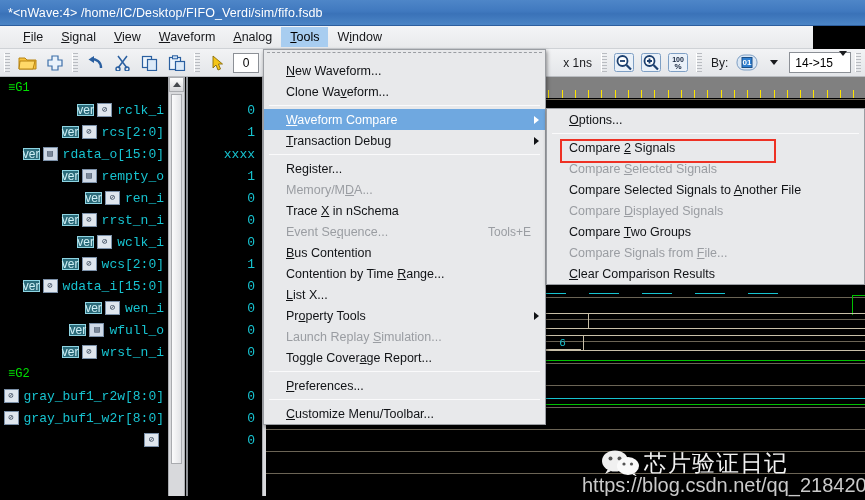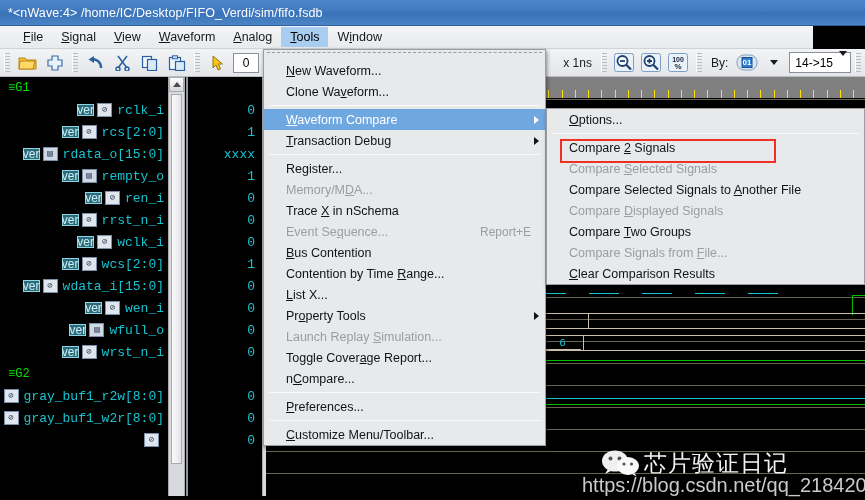--- a/index.html
+++ b/index.html
@@ -593,43 +593,40 @@
       <span>Re<u>g</u>ister...</span>
     </div>
     <div class="mi dis">
       <span>Memory/M<u>D</u>A...</span>
     </div>
     <div class="mi">
       <span>Trace <u>X</u> in nSchema</span>
     </div>
     <div class="mi dis">
       <span>Event Se<u>q</u>uence...</span>
-      <span class="accel">Report+E</span>
+      <span class="accel">Tools+E</span>
     </div>
     <div class="mi">
       <span><u>B</u>us Contention</span>
     </div>
     <div class="mi">
       <span>Contention by Time <u>R</u>ange...</span>
     </div>
     <div class="mi">
       <span><u>L</u>ist X...</span>
     </div>
     <div class="mi">
       <span>Pr<u>o</u>perty Tools</span>
       <span class="arrow"></span>
     </div>
     <div class="mi dis">
       <span>Launch Replay <u>S</u>imulation...</span>
     </div>
     <div class="mi">
       <span>Toggle Cover<u>a</u>ge Report...</span>
-    </div>
-    <div class="mi">
-      <span>n<u>C</u>ompare...</span>
     </div>
     <div class="msep"></div>
     <div class="mi">
       <span><u>P</u>references...</span>
     </div>
     <div class="msep"></div>
     <div class="mi">
       <span><u>C</u>ustomize Menu/Toolbar...</span>
     </div>
   </div>

